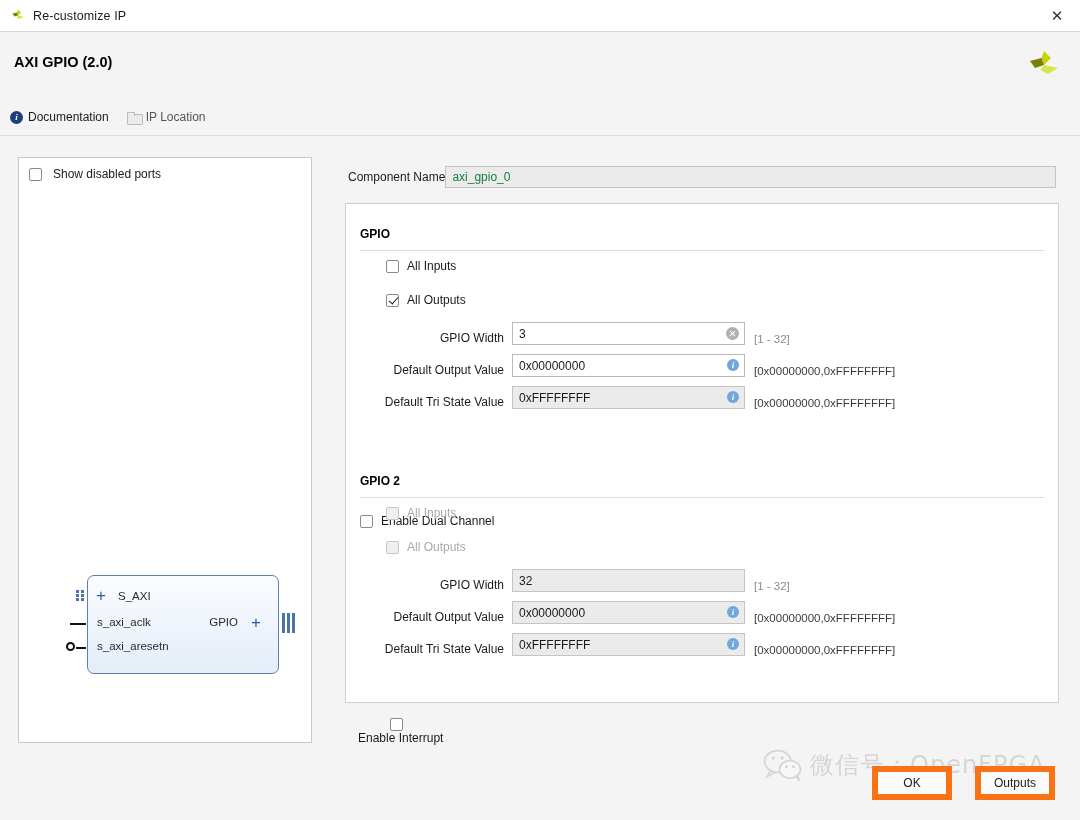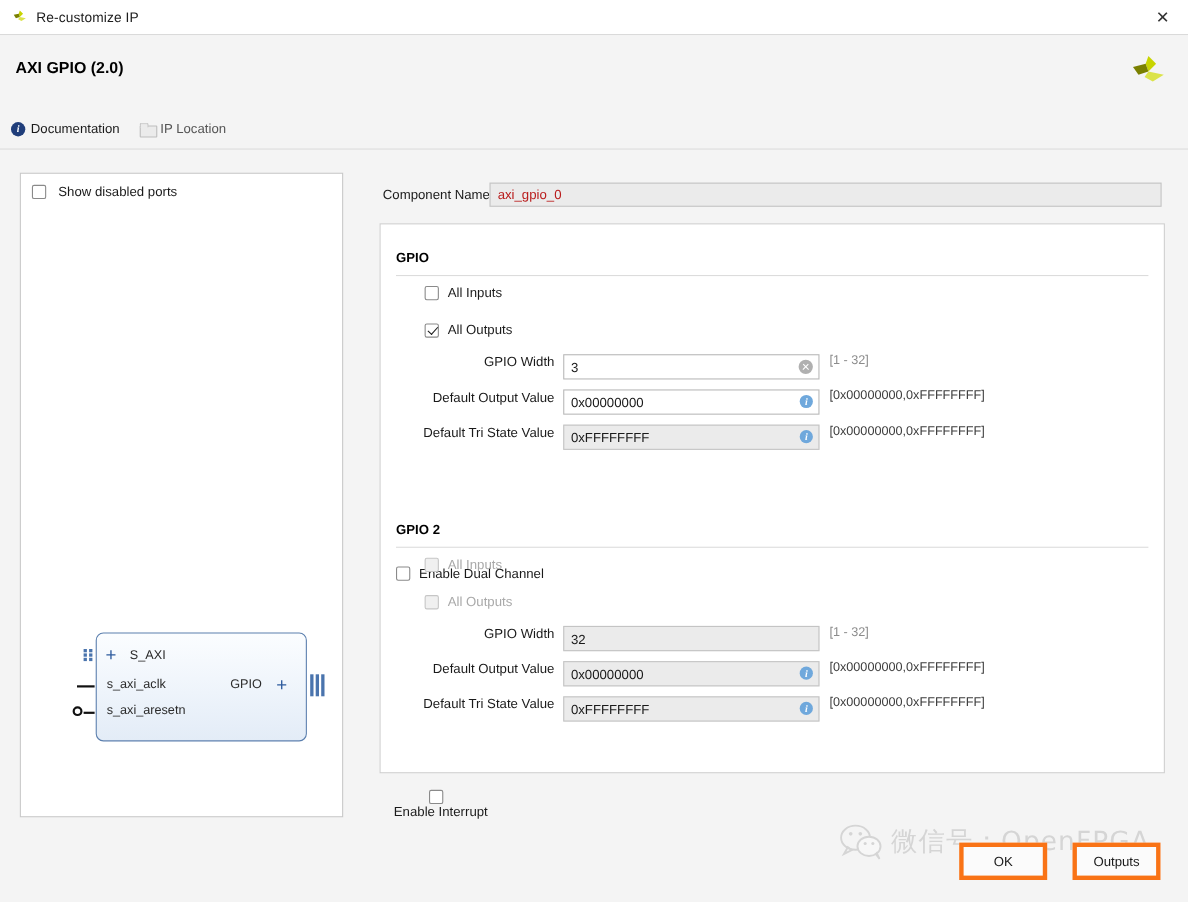--- a/index.html
+++ b/index.html
@@ -123,41 +123,41 @@
     position: absolute; right: -18px; top: 37px; width: 14px; height: 20px;
     display: flex; gap: 2px;
   }
   .bus-bars i { width: 3px; height: 20px; background: #4a74ad; display: block; }
 
   
   .comp-row { position: absolute; left: 348px; top: 166px; width: 708px; display: flex; align-items: center; }
   .comp-label { font-size: 12px; color: #1a1a1a; margin-right: 0; white-space: nowrap; }
   .comp-input {
     flex: 1; height: 22px; background: #ebebeb; border: 1px solid #c4c4c4;
-    font-family: "Liberation Sans", sans-serif; font-size: 12px; color: #b91c1c;
+    font-family: "Liberation Sans", sans-serif; font-size: 12px; color: #15803d;
     padding: 0 6px; line-height: 20px;
   }
 
   .groupbox {
     position: absolute; left: 345px; top: 203px; width: 714px; height: 500px;
     background: #ffffff; border: 1px solid #cfcfcf;
   }
 
   .section-title {
     position: absolute; font-size: 12px; font-weight: bold; color: #000;
   }
   .section-rule {
     position: absolute; height: 1px; background: #dcdcdc;
   }
 
   .cb-row { position: absolute; display: flex; align-items: center; }
   .cb-row .cb-label { margin-left: 8px; font-size: 12px; color: #1a1a1a; }
   .cb-row.disabled .cb-label { color: #a9a9a9; }
 
-  .field-row { position: absolute; display: flex; align-items: flex-start; }
+  .field-row { position: absolute; display: flex; align-items: flex-end; }
   .field-label {
     font-size: 12px; color: #1a1a1a; text-align: right; white-space: nowrap;
     padding-right: 8px;
   }
   .field-wrap { position: relative; width: 233px; height: 23px; }
   .field-input {
     width: 100%; height: 23px; border: 1px solid #b9b9b9; background: #ffffff;
     font-family: "Liberation Sans", sans-serif; font-size: 12px; color: #1a1a1a;
     padding: 0 26px 0 6px; line-height: 21px;
   }
@@ -183,21 +183,21 @@
     color: #fff; font-size: 9px; font-weight: bold; font-style: italic;
     font-family: "Liberation Serif", serif; line-height: 1; cursor: pointer;
   }
 
   .intr-row { position: absolute; left: 350px; top: 718px; display: flex; align-items: center; flex-direction: column; }
   .intr-row .cb-label { margin-left: 8px; font-size: 12px; color: #1a1a1a; }
 
   
   .btn {
     position: absolute; height: 34px; width: 80px;
-    background: #fbfbfb; border: 4px solid #f97316;
+    background: #fbfbfb; border: 6px solid #f97316;
     font-family: "Liberation Sans", sans-serif; font-size: 12px; color: #1a1a1a;
     display: flex; align-items: center; justify-content: center; cursor: pointer;
   }
   .btn-ok { left: 872px; top: 766px; }
   .btn-cancel { left: 975px; top: 766px; }
 
   
   .watermark {
     position: absolute; left: 762px; top: 748px;
     display: flex; align-items: center;

